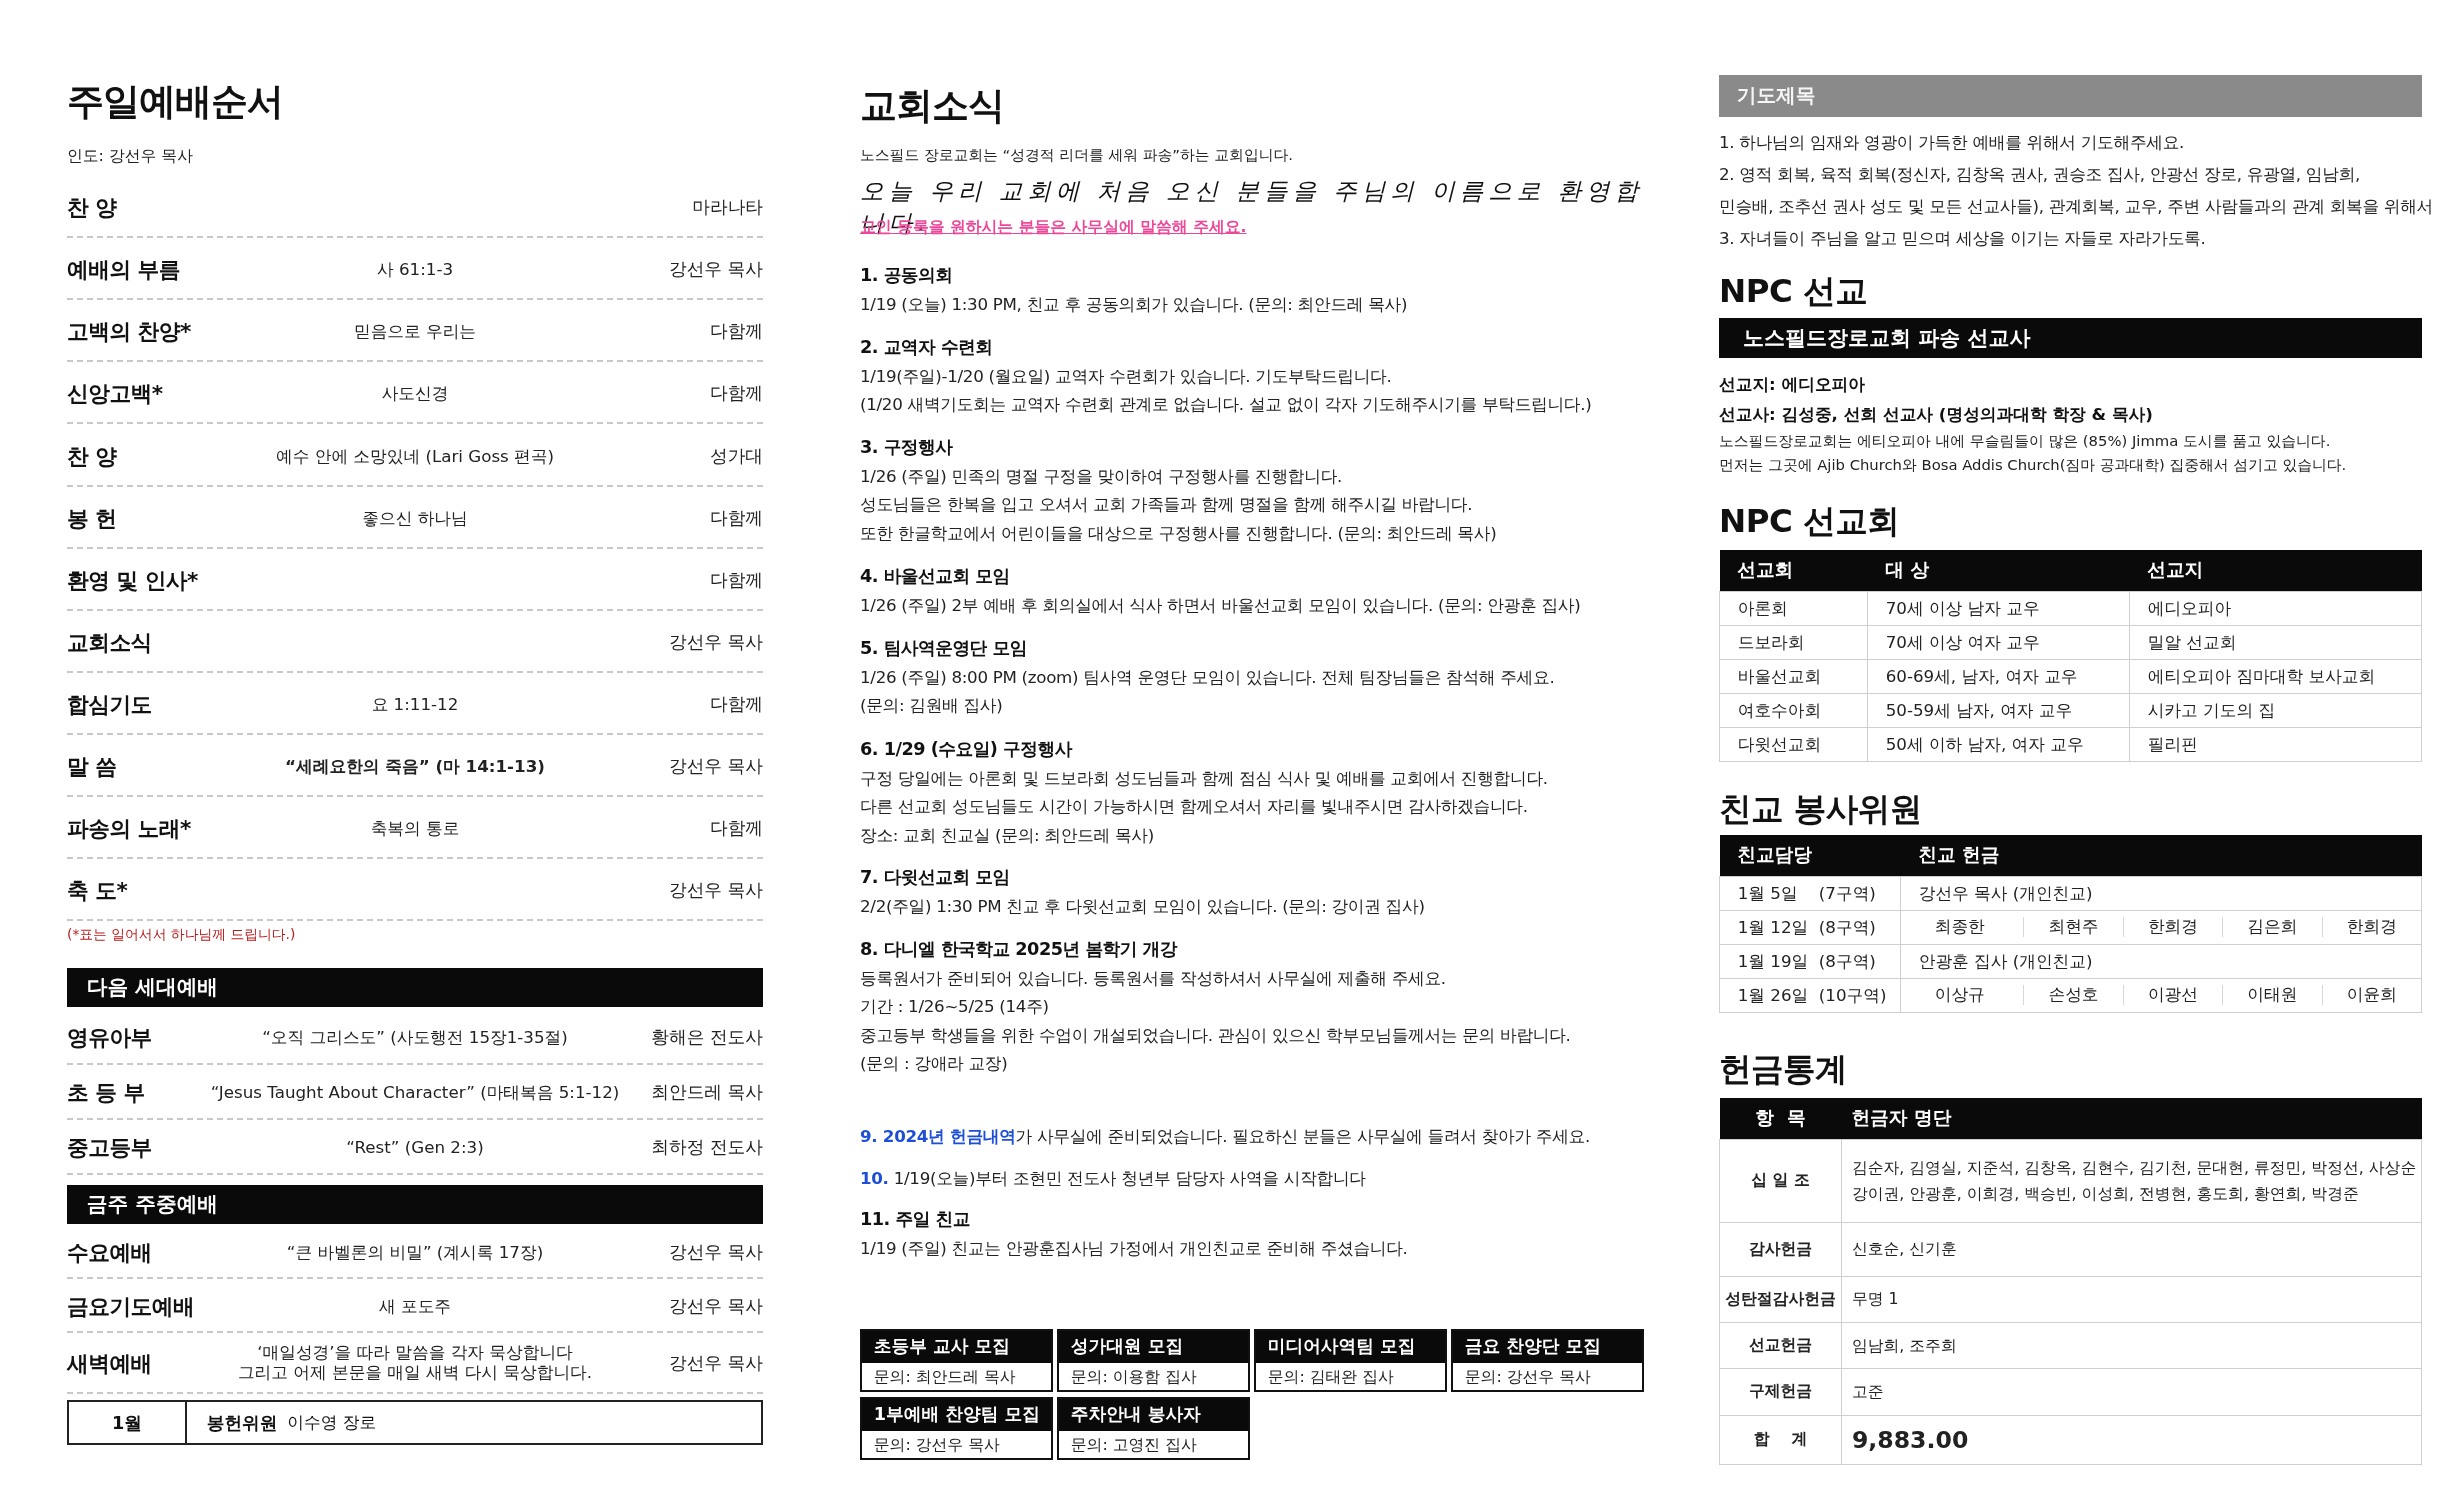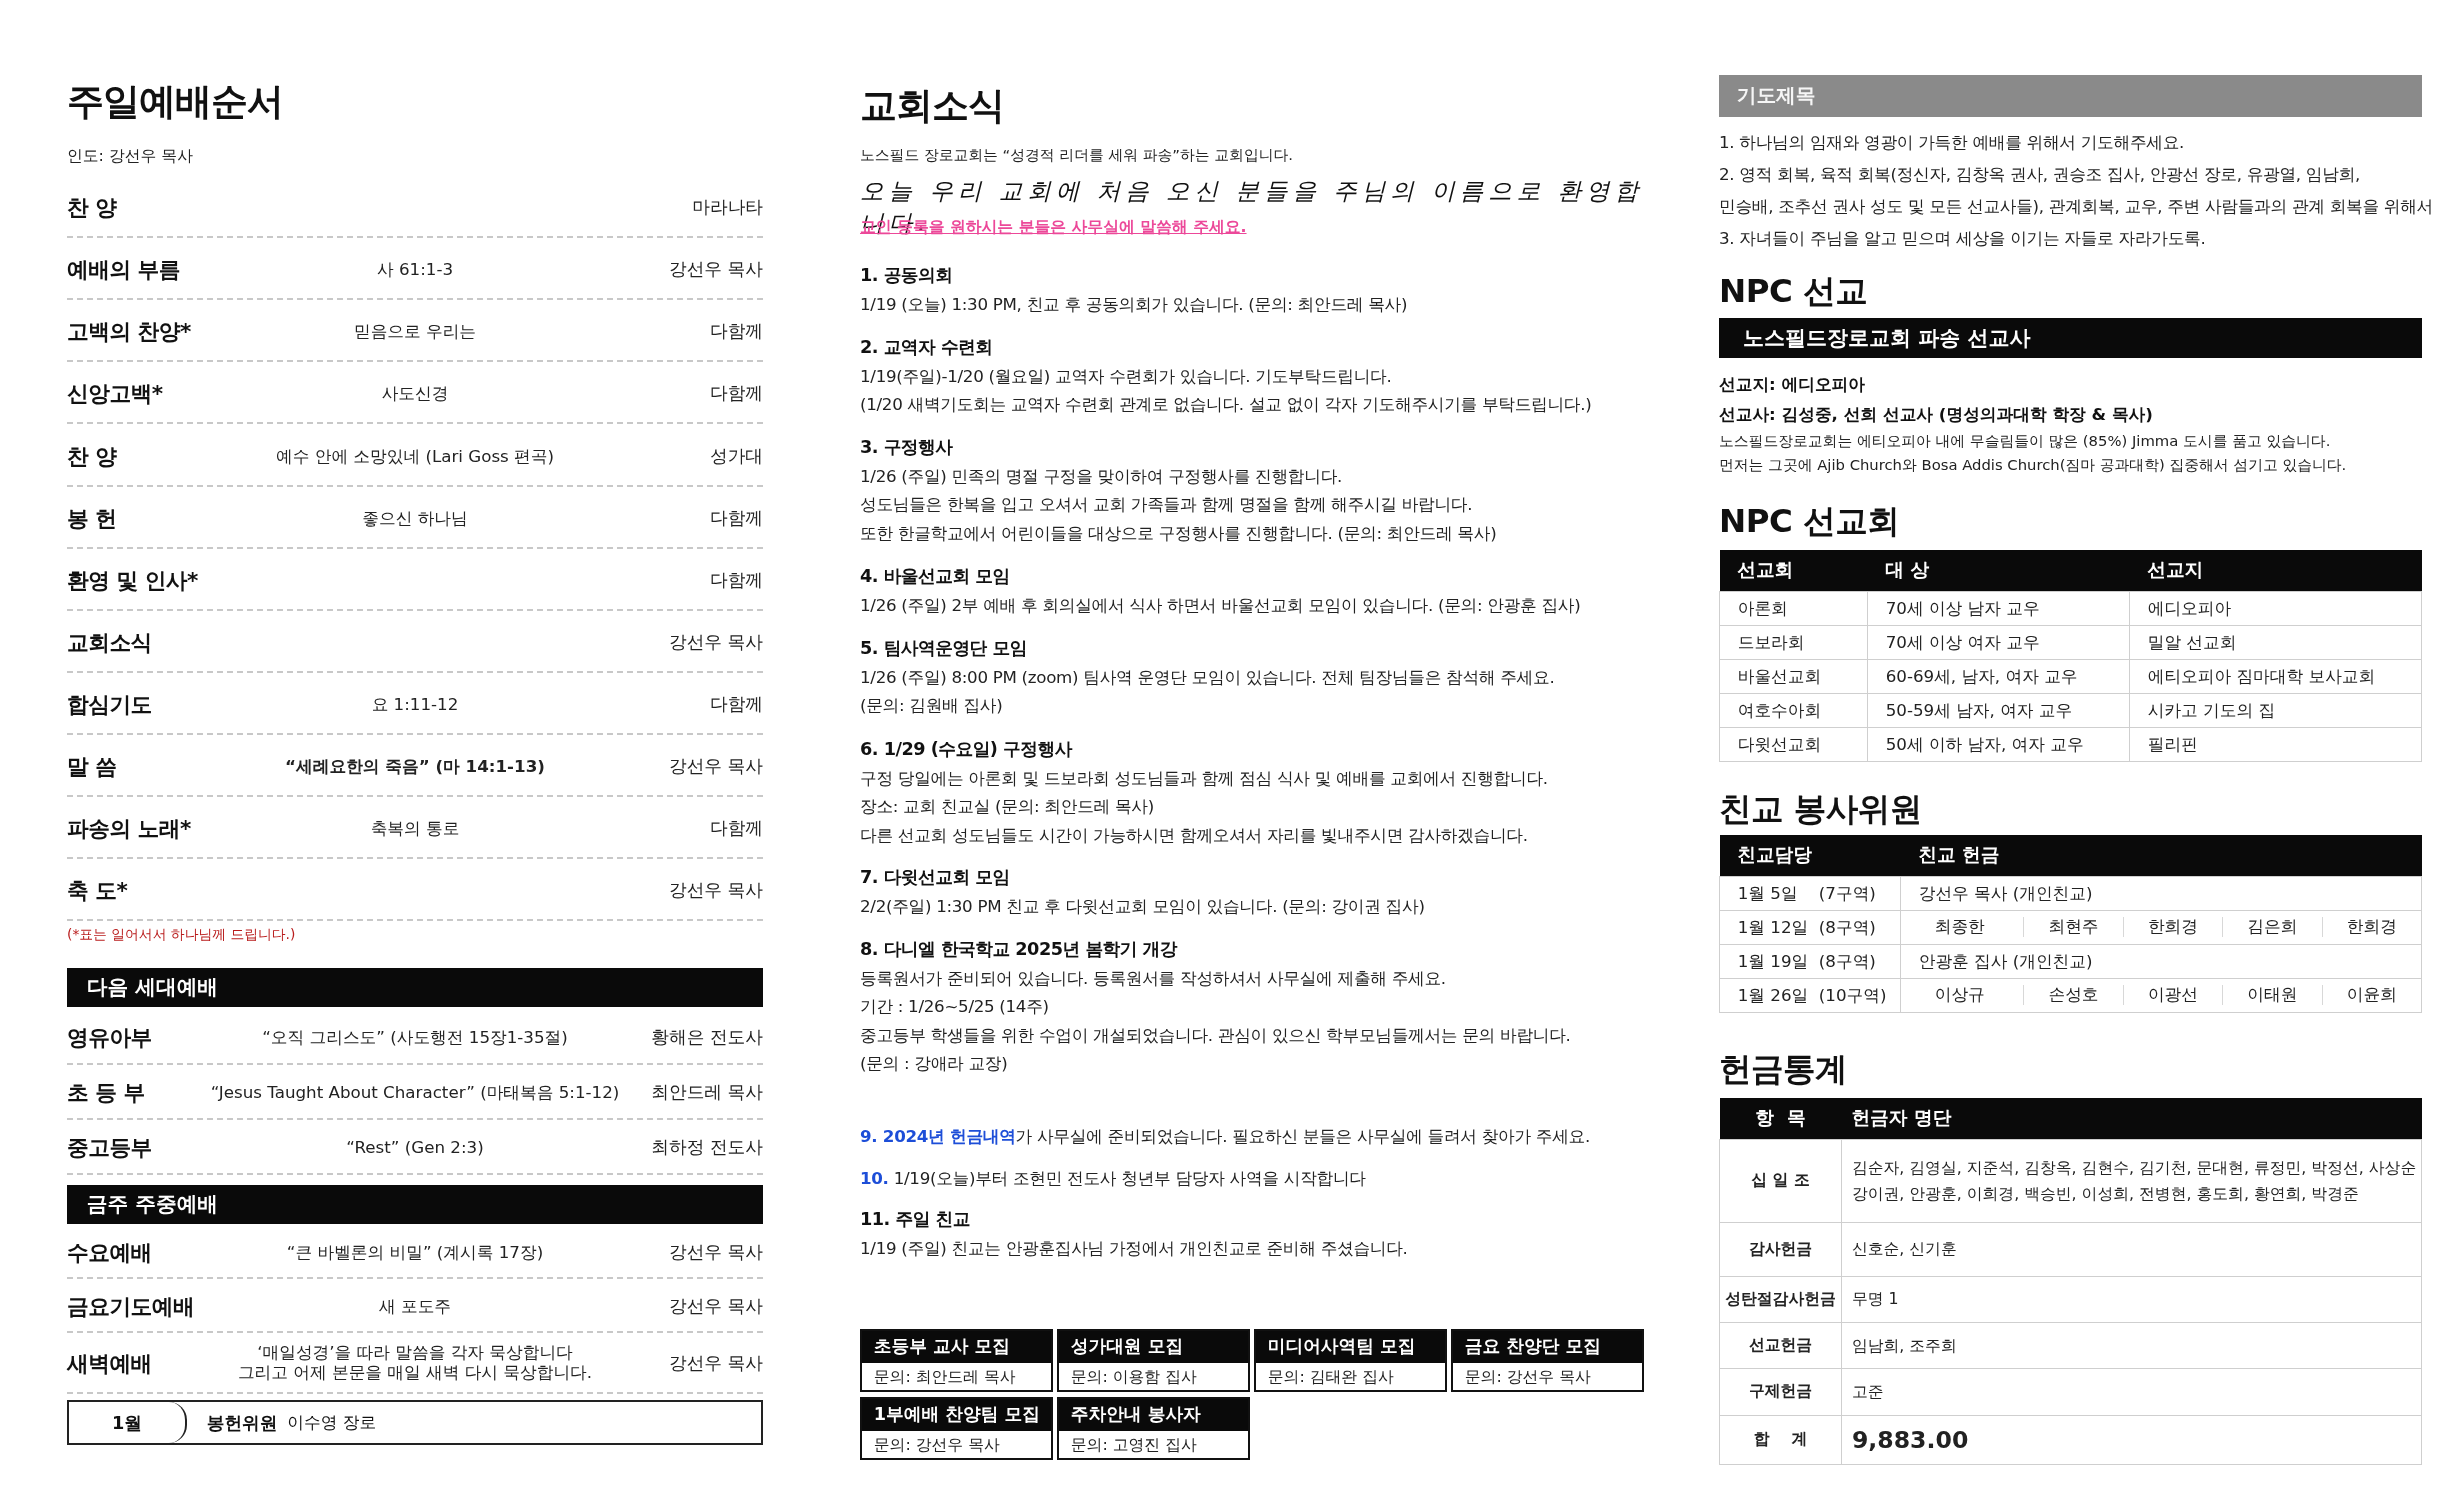--- a/index.html
+++ b/index.html
@@ -12,21 +12,21 @@
   .leader { position: absolute; top: 146px; left: 0; font-size: 15.8px; color: #222; }
   .order-row { position: absolute; left: 0; width: 696px; height: 61px; border-bottom: 2px dashed #c8c8c8; }
   .order-row .lbl { position: absolute; left: 0; top: 50%; transform: translateY(-50%); font-weight: bold; font-size: 21.7px; letter-spacing: -0.5px; }
   .order-row .mid { position: absolute; left: 50%; top: 50%; transform: translate(-50%, -50%); font-size: 16.7px; color: #222; white-space: nowrap; text-align: center; line-height: 1.25; }
   .order-row .mid.bold { font-weight: bold; }
   .order-row .rt { position: absolute; right: 0; top: 50%; transform: translateY(-50%); font-size: 17.7px; color: #222; }
   .footnote { position: absolute; left: 0; top: 926px; font-size: 13.8px; color: #b91c1c; }
   .black-bar { position: absolute; background: #0a0a0a; color: #fff; font-weight: bold; }
   .left-bar { left: 0; width: 696px; height: 39px; font-size: 20.7px; padding-left: 19.7px; line-height: 39px; }
   .month-box { position: absolute; left: 0; top: 1400px; width: 696px; height: 45px; border: 2px solid #222; display: flex; align-items: center; }
-  .month-box .m { width: 118px; height: 100%; border-right: 2px solid #222; display: flex; align-items: center; justify-content: center; font-weight: bold; font-size: 17.7px; border-radius: 18px; }
+  .month-box .m { width: 118px; height: 100%; border-right: 2px solid #222; display: flex; align-items: center; justify-content: center; font-weight: bold; font-size: 17.7px; }
   .month-box .k { margin-left: 19.7px; font-weight: bold; font-size: 17.7px; }
   .month-box .v { margin-left: 9.9px; font-size: 16.7px; }
 
   
   #mid { position: absolute; left: 860px; top: 0; width: 788px; height: 1495px; }
   .tagline { position: absolute; left: 0; top: 146px; font-size: 14.8px; color: #222; }
   .handwrite { position: absolute; left: 0; top: 175px; font-family: "DejaVu Serif", serif; font-style: italic; font-size: 23.6px; letter-spacing: 4.9px; color: #111; }
   .register { position: absolute; left: 0; top: 217px; font-size: 15.8px; font-weight: bold; text-decoration: underline; color: #ec4899; }
   .news { position: absolute; left: 0; width: 788px; }
   .news .h { font-weight: bold; font-size: 17.7px; letter-spacing: -0.5px; line-height: 27.6px; }
@@ -210,22 +210,22 @@
     <div class="l">1/26 (주일) 2부 예배 후 회의실에서 식사 하면서 바울선교회 모임이 있습니다. (문의: 안광훈 집사)</div>
   </div>
   <div class="news" style="top:635px;">
     <div class="h">5. 팀사역운영단 모임</div>
     <div class="l">1/26 (주일)  8:00 PM (zoom) 팀사역 운영단 모임이 있습니다. 전체 팀장님들은 참석해 주세요.</div>
     <div class="l">(문의: 김원배 집사)</div>
   </div>
   <div class="news" style="top:736px;">
     <div class="h">6. 1/29 (수요일) 구정행사</div>
     <div class="l">구정 당일에는 아론회 및 드보라회 성도님들과 함께 점심 식사 및 예배를 교회에서 진행합니다.</div>
+    <div class="l">다른 선교회 성도님들도 시간이 가능하시면 함께오셔서 자리를 빛내주시면 감사하겠습니다.</div>
     <div class="l">장소: 교회 친교실 (문의: 최안드레 목사)</div>
-    <div class="l">다른 선교회 성도님들도 시간이 가능하시면 함께오셔서 자리를 빛내주시면 감사하겠습니다.</div>
   </div>
   <div class="news" style="top:864px;">
     <div class="h">7. 다윗선교회 모임</div>
     <div class="l">2/2(주일) 1:30 PM 친교 후 다윗선교회 모임이 있습니다. (문의: 강이권 집사)</div>
   </div>
   <div class="news" style="top:936px;">
     <div class="h">8. 다니엘 한국학교 2025년 봄학기 개강</div>
     <div class="l">등록원서가 준비되어 있습니다. 등록원서를 작성하셔서 사무실에 제출해 주세요.</div>
     <div class="l">기간 : 1/26~5/25 (14주)</div>
     <div class="l">중고등부 학생들을 위한 수업이 개설되었습니다. 관심이 있으신 학부모님들께서는 문의 바랍니다.</div>

